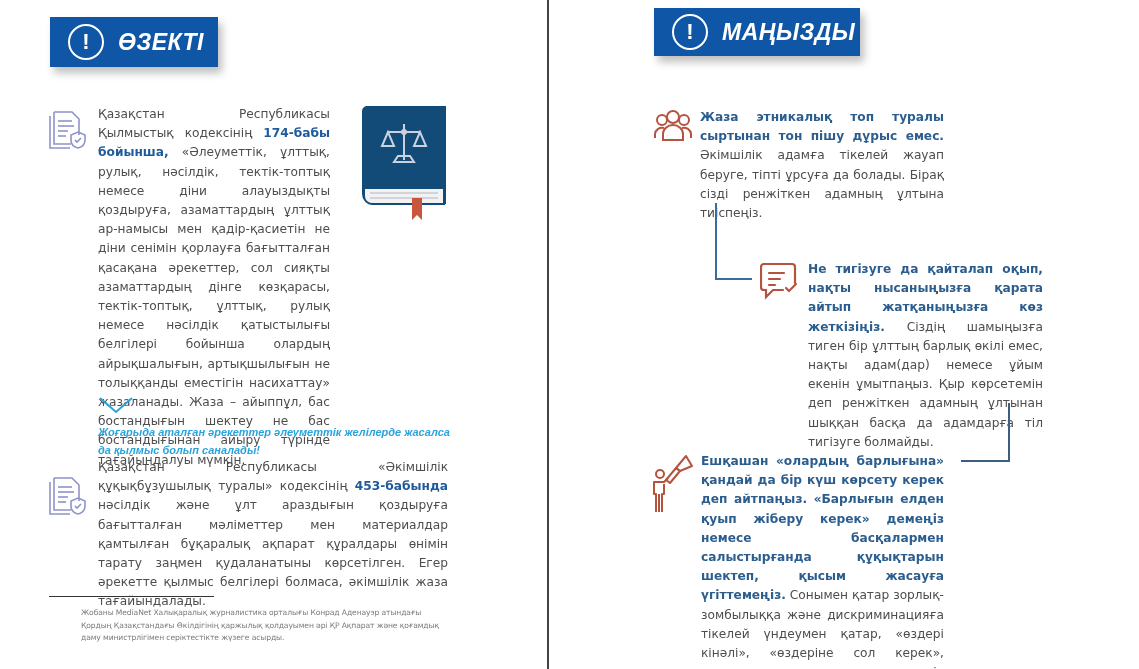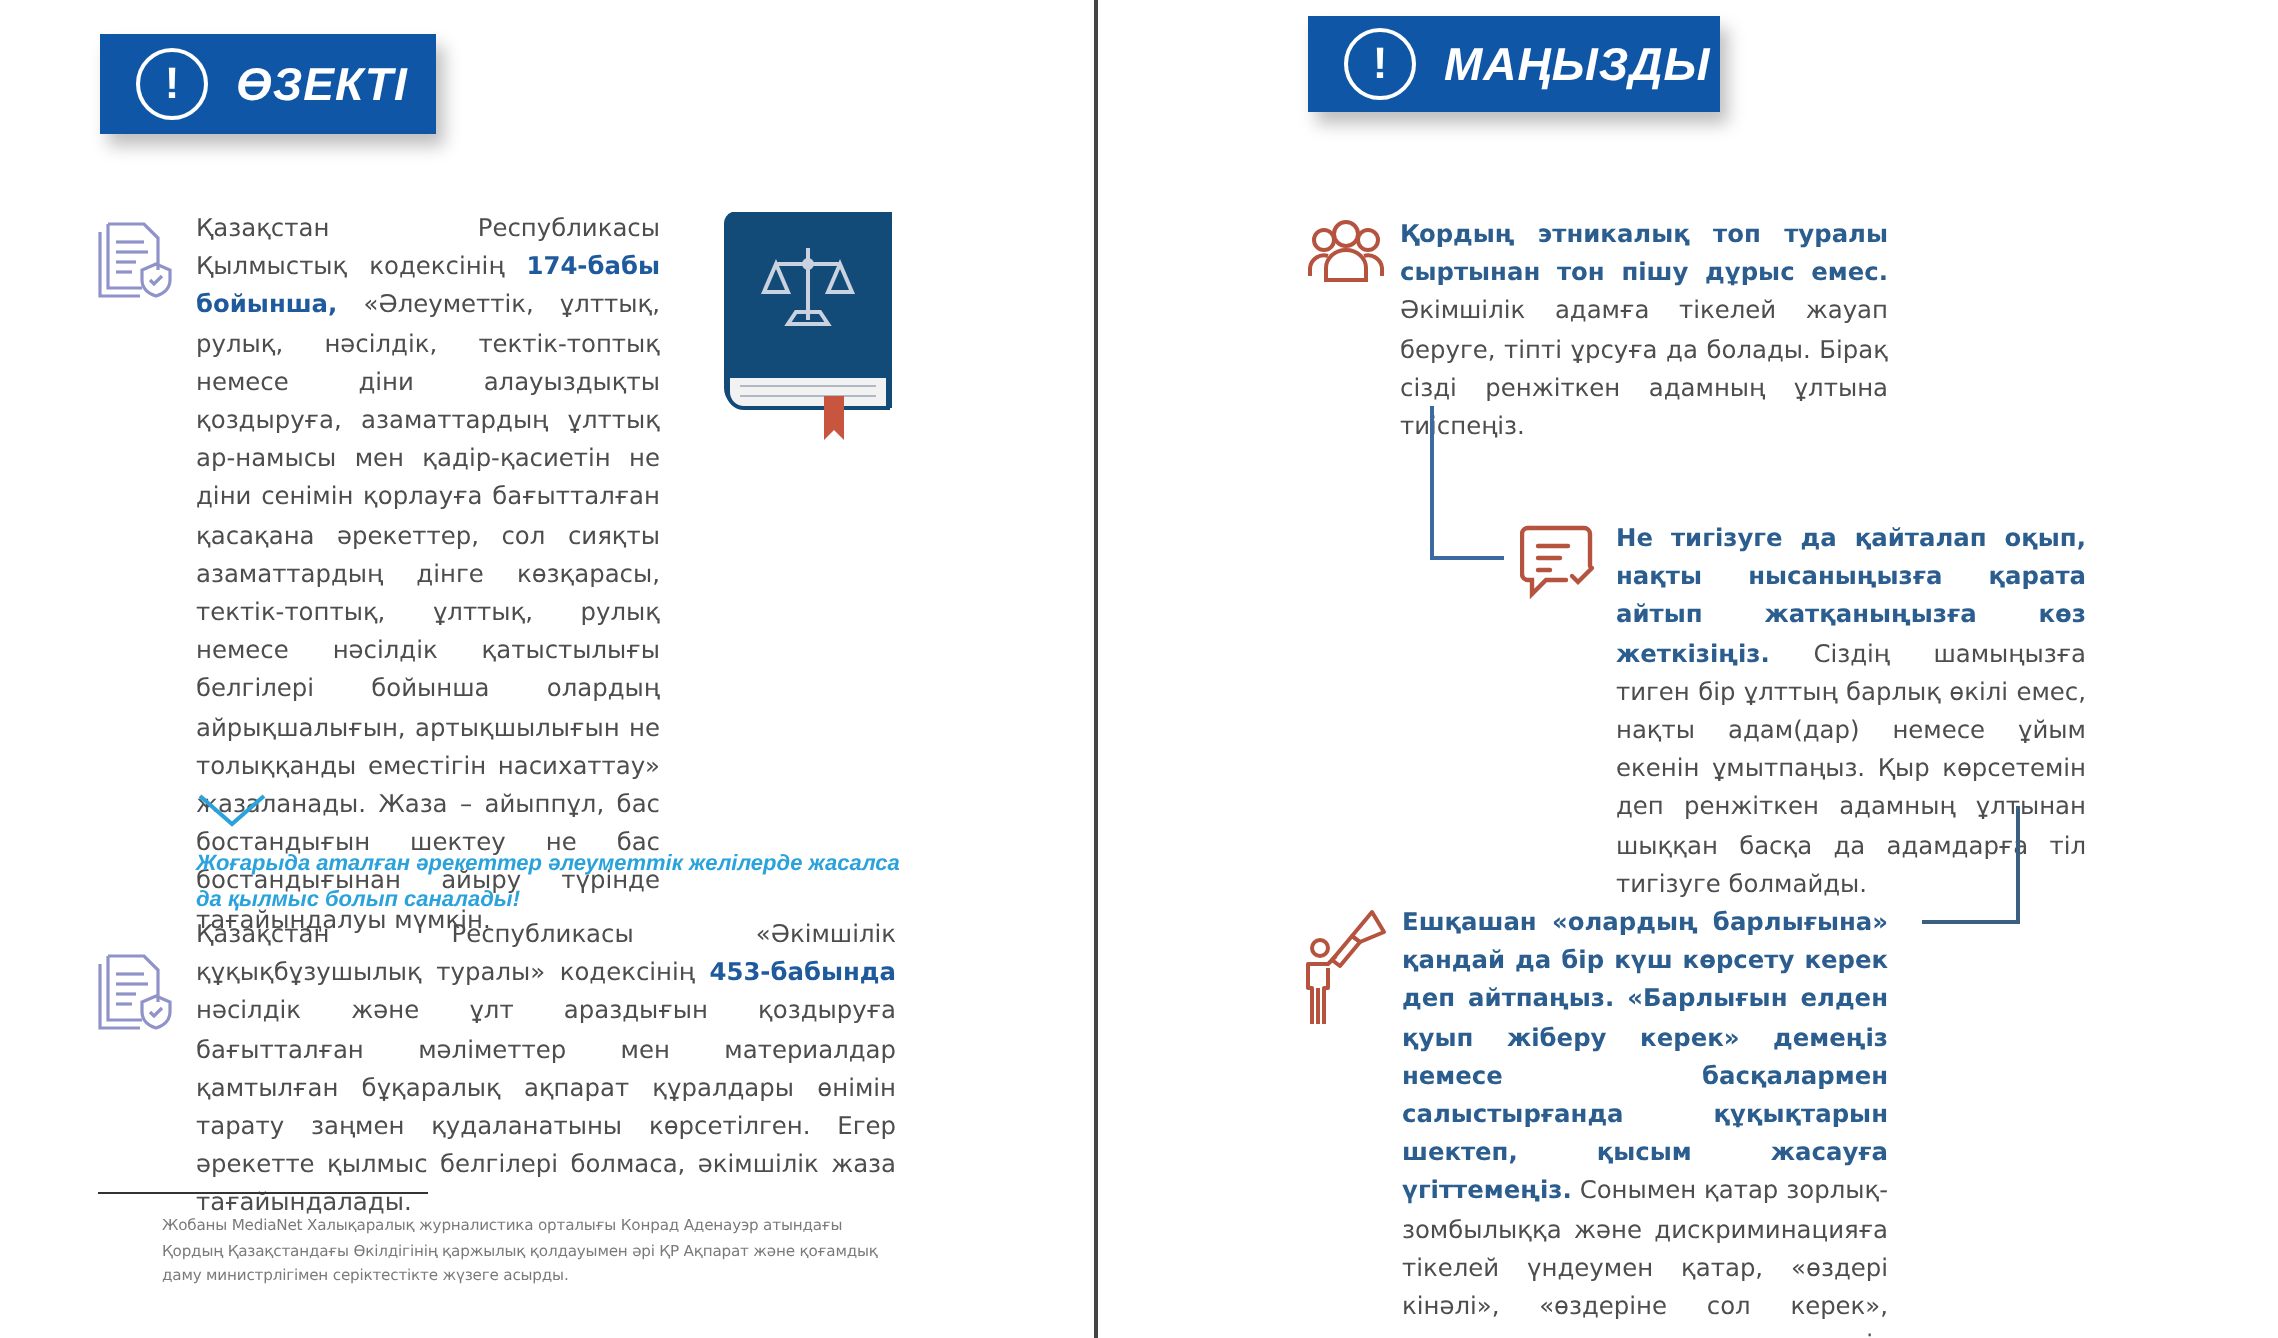--- a/index.html
+++ b/index.html
@@ -133,21 +133,21 @@
   <g fill="none" stroke="#b5533f" stroke-width="2">
     <circle cx="20" cy="9" r="6"></circle>
     <circle cx="9" cy="12" r="5"></circle>
     <circle cx="31" cy="12" r="5"></circle>
     <path d="M10 32 v-6 a10 9 0 0 1 20 0 v6 z"></path>
     <path d="M2 30 v-4 a7 7 0 0 1 9 -6"></path>
     <path d="M38 30 v-4 a7 7 0 0 0 -9 -6"></path>
   </g>
 </svg>
 
-<div id="r1" class="para"><span class="hl2">Қордың этникалық топ туралы сыртынан тон пішу дұрыс емес.</span><span> Әкімшілік адамға тікелей жауап беруге, тіпті ұрсуға да болады. Бірақ сізді ренжіткен адамның ұлтына тиіспеңіз.</span></div>
+<div id="r1" class="para"><span class="hl2">Жаза этникалық топ туралы сыртынан тон пішу дұрыс емес.</span><span> Әкімшілік адамға тікелей жауап беруге, тіпті ұрсуға да болады. Бірақ сізді ренжіткен адамның ұлтына тиіспеңіз.</span></div>
 
 <div id="conn1" class="connector"></div>
 
 <svg class="icon" style="left:760px;top:260px;" width="40" height="40" viewBox="0 0 40 40">
   <g fill="none" stroke="#b5533f" stroke-width="2.2" stroke-linecap="round">
     <path d="M4 4 h28 a3 3 0 0 1 3 3 v16"></path>
     <path d="M4 4 a3 3 0 0 0 -3 3 v20 a3 3 0 0 0 3 3 h2 v7 l7 -7 h10"></path>
     <line x1="9" y1="13" x2="24" y2="13"></line>
     <line x1="9" y1="19" x2="20" y2="19"></line>
     <line x1="9" y1="25" x2="15" y2="25"></line>

